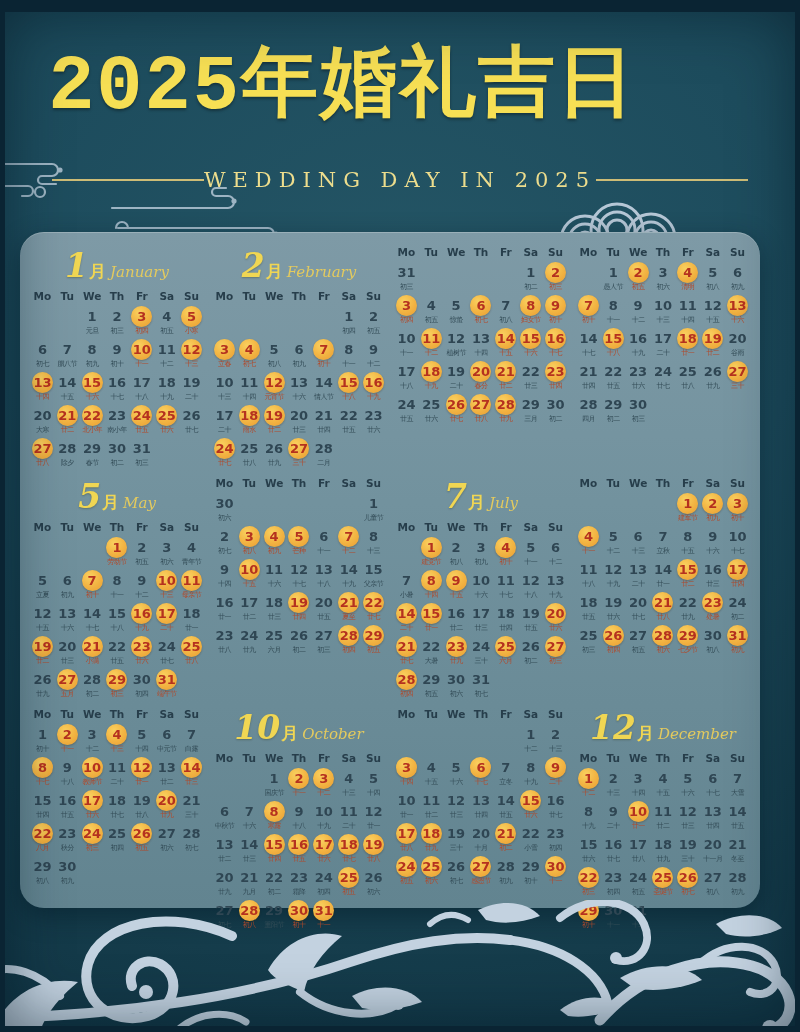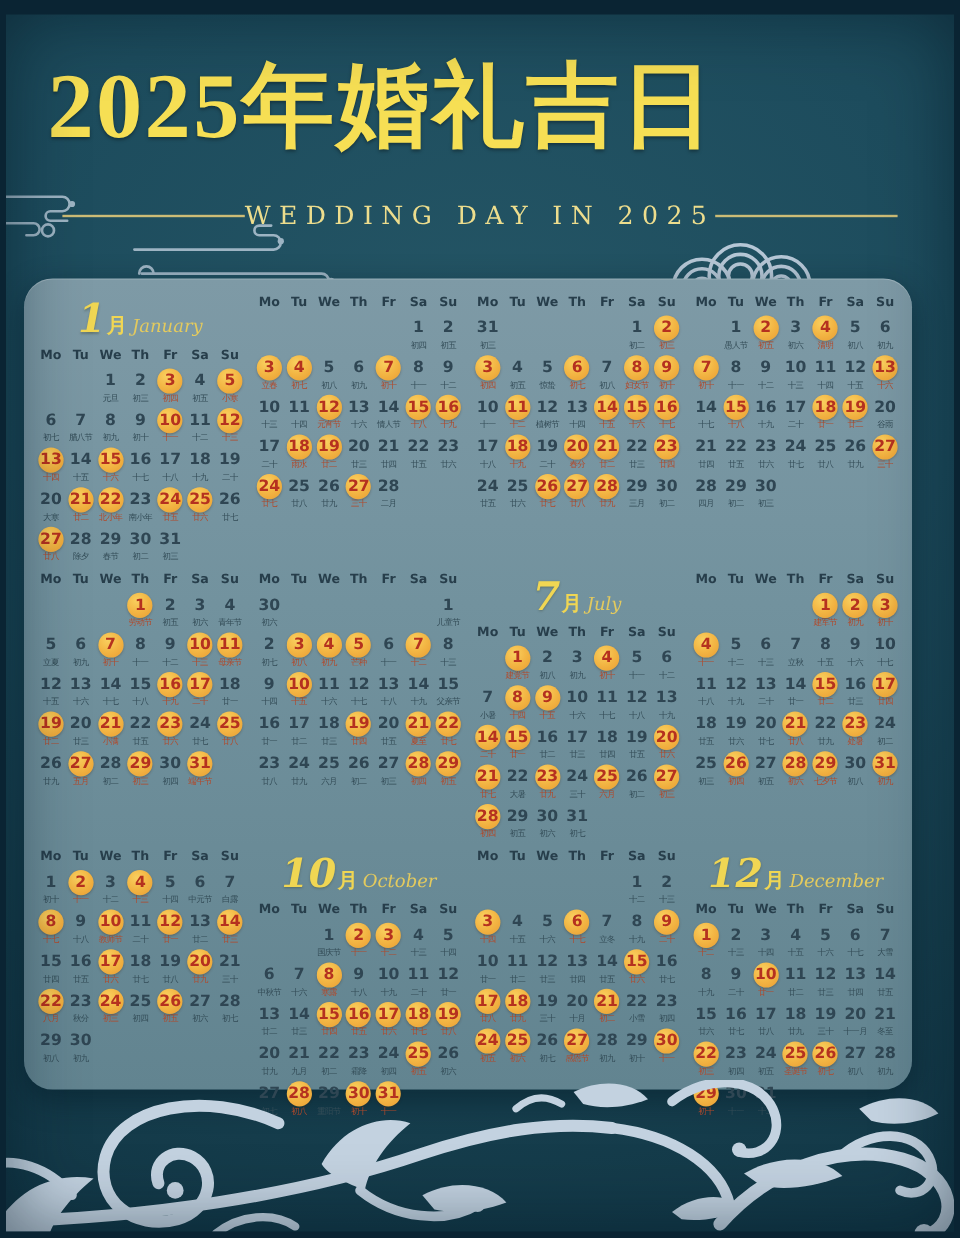--- a/index.html
+++ b/index.html
@@ -10,22 +10,22 @@
       radial-gradient(ellipse 120% 80% at 50% 28%, #245565 0%, #1d4c5d 42%, #17404f 72%, #113544 100%);
   }
   .frame{
     position:absolute;inset:0;pointer-events:none;z-index:50;
     border-left:5px solid #0a2433;border-right:5px solid #0a2433;
     border-bottom:6px solid #0a2433;border-top:12px solid #0a2433;
     box-shadow:inset 0 0 60px rgba(4,24,36,.55);
   }
   
   .title{
-    position:absolute;top:48px;left:0;width:636px;text-align:center;z-index:5;
-    font-family:Liberation Serif, serif;font-weight:bold;
+    position:absolute;top:48px;left:0;width:636px;text-align:right;z-index:5;
+    font-family:Liberation Mono, monospace;font-weight:bold;
     font-size:77px;line-height:1.05;color:#f6df54;letter-spacing:2px;
     text-shadow:0 2px 3px rgba(0,0,0,.35);
   }
   .subtitle-row{
     position:absolute;top:168px;left:0;width:800px;z-index:5;
     display:flex;align-items:center;justify-content:center;
   }
   .subtitle-line{height:2px;width:152px;background:#cdbc76;}
   .subtitle{
     font-family:"DejaVu Serif","Liberation Serif",serif;
@@ -165,20 +165,21 @@
         <div class="cell"><span class="num circ">27</span><span class="lab red">廿八</span></div>
         <div class="cell"><span class="num">28</span><span class="lab">除夕</span></div>
         <div class="cell"><span class="num">29</span><span class="lab">春节</span></div>
         <div class="cell"><span class="num">30</span><span class="lab">初二</span></div>
         <div class="cell"><span class="num">31</span><span class="lab">初三</span></div>
         <div class="cell"></div>
         <div class="cell"></div>
       </div>
     </div>
     <div class="month">
+      <div class="mhead"><span class="mcn-num">2</span><span class="mcn-yue">月</span><span class="men">February</span></div>
       <div class="wdrow">
         <div class="wd">Mo</div>
         <div class="wd">Tu</div>
         <div class="wd">We</div>
         <div class="wd">Th</div>
         <div class="wd">Fr</div>
         <div class="wd">Sa</div>
         <div class="wd">Su</div>
       </div>
       <div class="drow">
@@ -333,20 +334,21 @@
         <div class="cell"><span class="num">28</span><span class="lab">四月</span></div>
         <div class="cell"><span class="num">29</span><span class="lab">初二</span></div>
         <div class="cell"><span class="num">30</span><span class="lab">初三</span></div>
         <div class="cell"></div>
         <div class="cell"></div>
         <div class="cell"></div>
         <div class="cell"></div>
       </div>
     </div>
     <div class="month">
+      <div class="mhead"><span class="mcn-num">5</span><span class="mcn-yue">月</span><span class="men">May</span></div>
       <div class="wdrow">
         <div class="wd">Mo</div>
         <div class="wd">Tu</div>
         <div class="wd">We</div>
         <div class="wd">Th</div>
         <div class="wd">Fr</div>
         <div class="wd">Sa</div>
         <div class="wd">Su</div>
       </div>
       <div class="drow">

